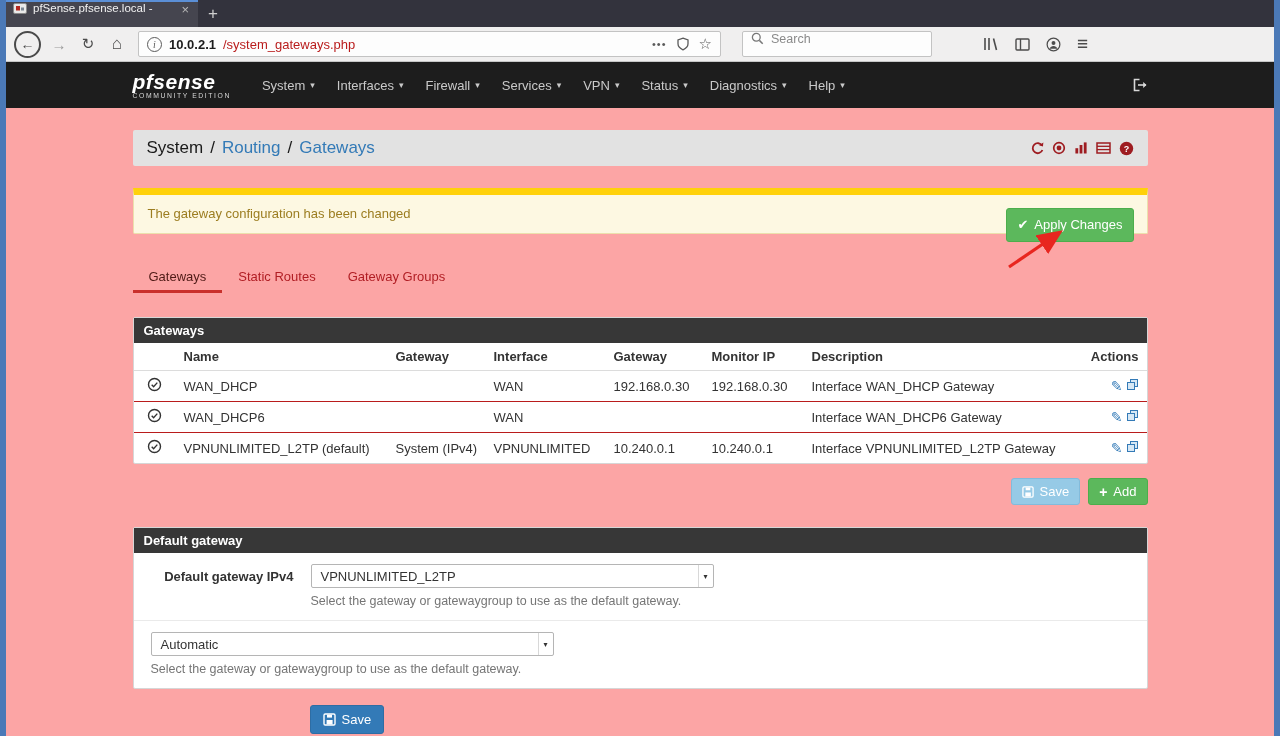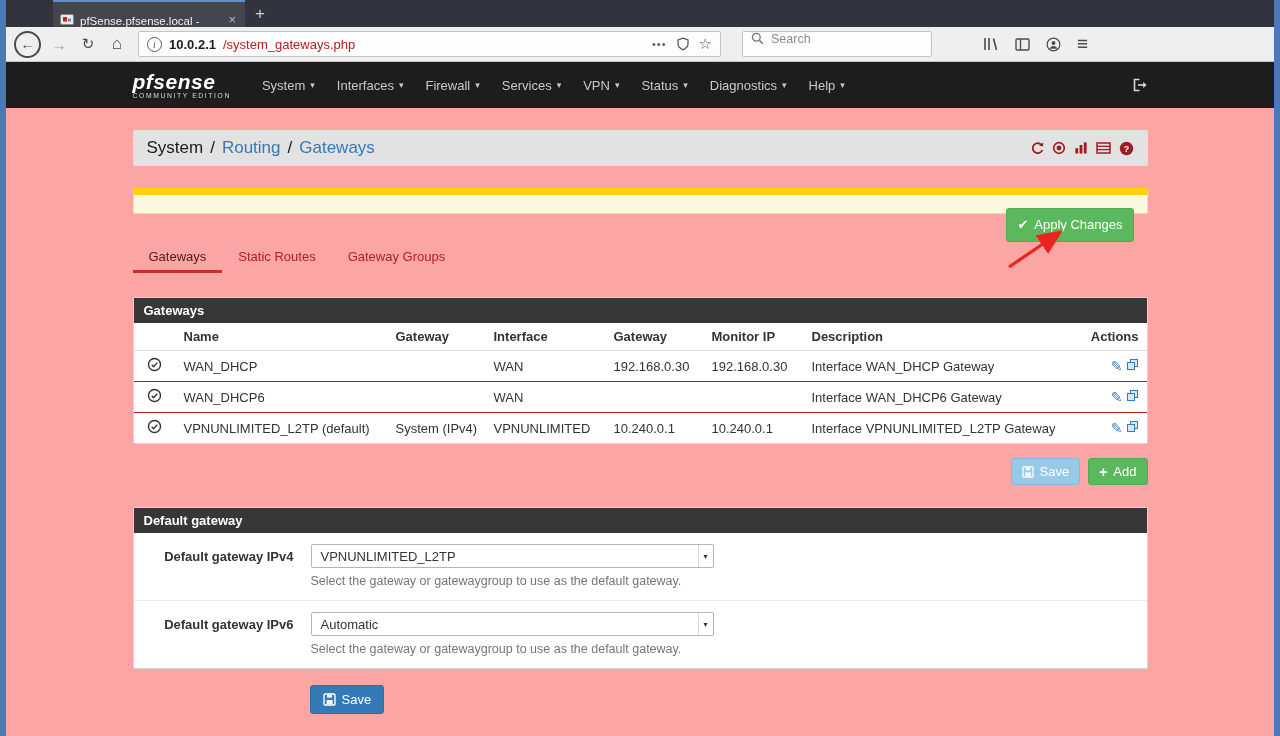--- a/index.html
+++ b/index.html
@@ -3,21 +3,21 @@
 <meta charset="utf-8">
 <style>
   * { margin:0; padding:0; box-sizing:border-box; }
   html,body { width:1280px; height:736px; overflow:hidden; }
   body { background:#4b79b7; font-family:"Liberation Sans", sans-serif; position:relative; }
 
   .window { position:absolute; left:6px; right:6px; top:0; bottom:0; display:flex; flex-direction:column; background:#fff; }
 
   
   .tabbar { height:27px; background:#33333d; display:flex; align-items:stretch; flex:0 0 auto; }
-  .tab { width:192px; background:#45454f; border-top:2px solid #5b8fd6; display:flex; align-items:flex-end; padding:0 7px; gap:6px;margin-left:47px; }
+  .tab { width:192px; background:#45454f; border-top:2px solid #5b8fd6; display:flex; align-items:flex-start; padding:0 7px; gap:6px; }
   .tab-title { color:#f2f2f2; font-size:11.5px; white-space:nowrap; overflow:hidden; flex:1; }
   .tab-close { color:#b8b8b8; font-size:13px; padding:0 2px; }
   .newtab { width:30px; color:#cfcfcf; font-size:17px; display:flex; align-items:center; justify-content:center; }
 
   .toolbar { height:35px; background:#f0efef; border-bottom:1px solid #c6c6c6; display:flex; align-items:center; padding:0 8px; gap:7px; flex:0 0 auto; }
   .nav-circle { width:27px; height:27px; border:2px solid #4a4a4a; border-radius:50%; display:flex; align-items:center; justify-content:center; color:#4a4a4a; font-size:14px; font-weight:bold; flex:0 0 auto; }
   .tool-glyph { color:#4c4c4c; font-size:15px; width:22px; text-align:center; flex:0 0 auto; }
   .tool-glyph.dim { color:#9a9a9a; }
   .urlbar { flex:0 0 583px; height:26px; background:#fdfdfd; border:1px solid #c3c3c3; border-radius:2px; display:flex; align-items:center; padding:0 8px; gap:7px; margin-left:3px; }
   .info-circle { width:15px; height:15px; border:1px solid #5a5a5a; border-radius:50%; color:#5a5a5a; font-size:10px; font-style:italic; font-family:"Liberation Serif", serif; display:flex; align-items:center; justify-content:center; flex:0 0 auto; }
@@ -233,20 +233,21 @@
             </svg>
           <svg width="15" height="15" viewBox="0 0 15 15">
               <circle cx="7.5" cy="7.5" r="6.7" fill="#9e1c21"></circle>
               <text x="7.5" y="10.7" text-anchor="middle" font-size="9" font-weight="bold" fill="#fff" font-family="Liberation Sans, sans-serif">?</text>
             </svg>
         </span>
       </div>
 
       
       <div class="alert">
+        <div>The gateway configuration has been changed</div>
         <div class="apply-btn">
           <span>✔</span>
           <span>Apply Changes</span>
         </div>
         <svg class="arrow-annot">
           <defs>
               <marker id="ah" markerWidth="9" markerHeight="8" refX="6.5" refY="3.5" orient="auto">
                 <path d="M0,0 L8,3.5 L0,7 z" fill="#e8261f"></path>
               </marker>
             </defs>
@@ -363,21 +364,20 @@
           <div class="control-col">
             <div class="fake-select">
               <span>VPNUNLIMITED_L2TP</span>
               <span class="select-caret">▾</span>
             </div>
             <div class="help-text">Select the gateway or gatewaygroup to use as the default gateway.</div>
           </div>
         </div>
 
         <div class="form-row">
-          <div class="label-col">Default gateway IPv6</div>
           <div class="control-col">
             <div class="fake-select">
               <span>Automatic</span>
               <span class="select-caret">▾</span>
             </div>
             <div class="help-text">Select the gateway or gatewaygroup to use as the default gateway.</div>
           </div>
         </div>
       </div>
 

